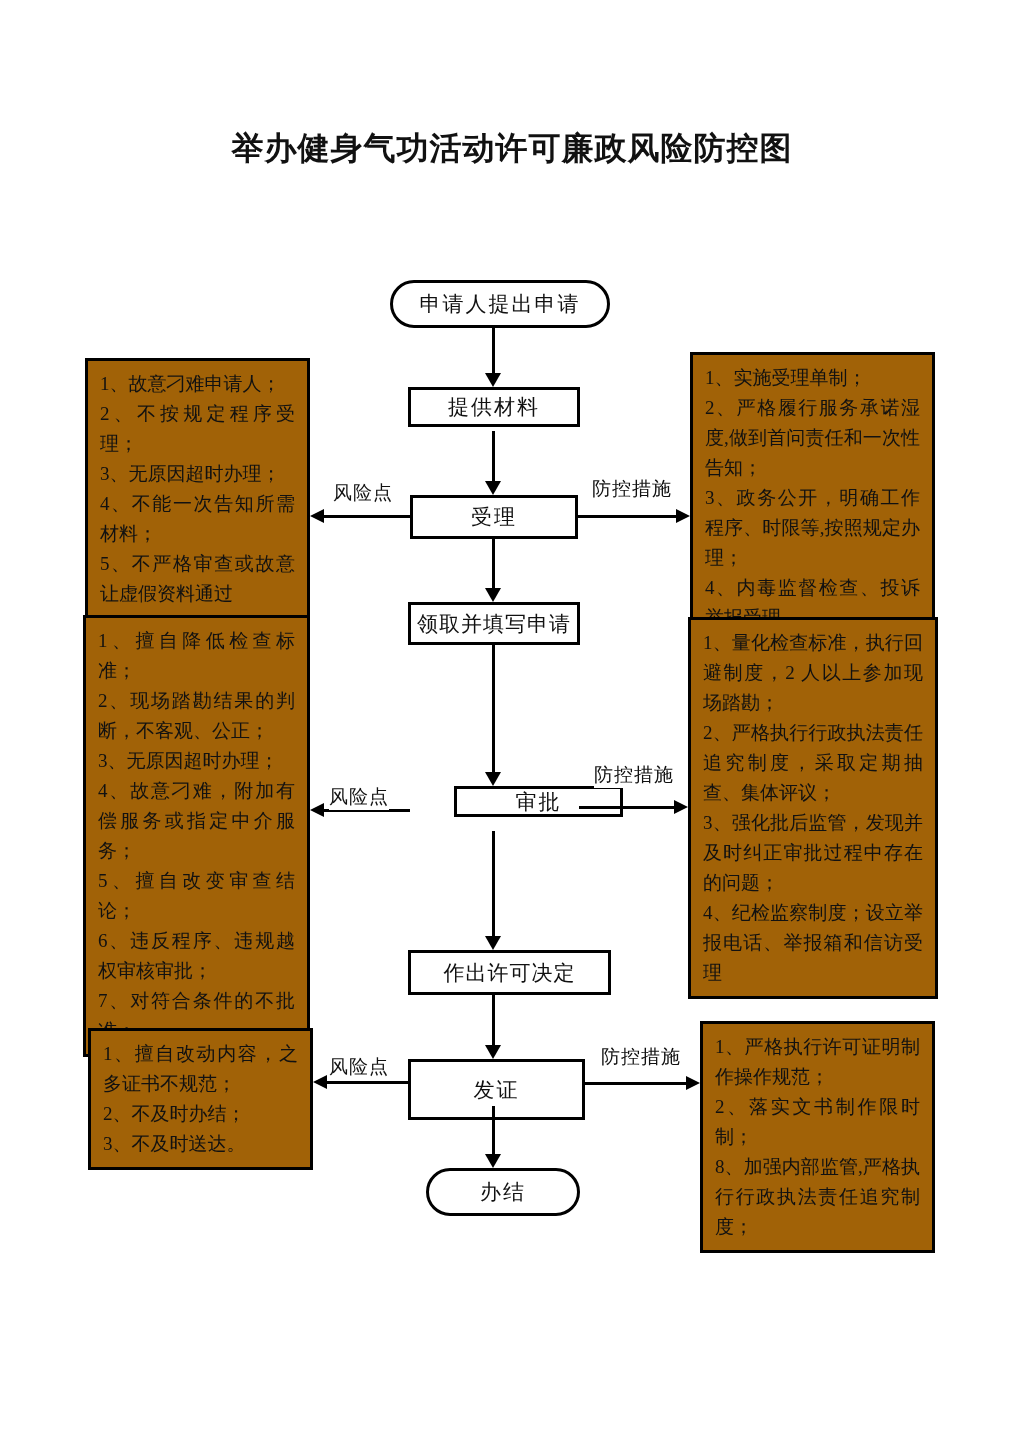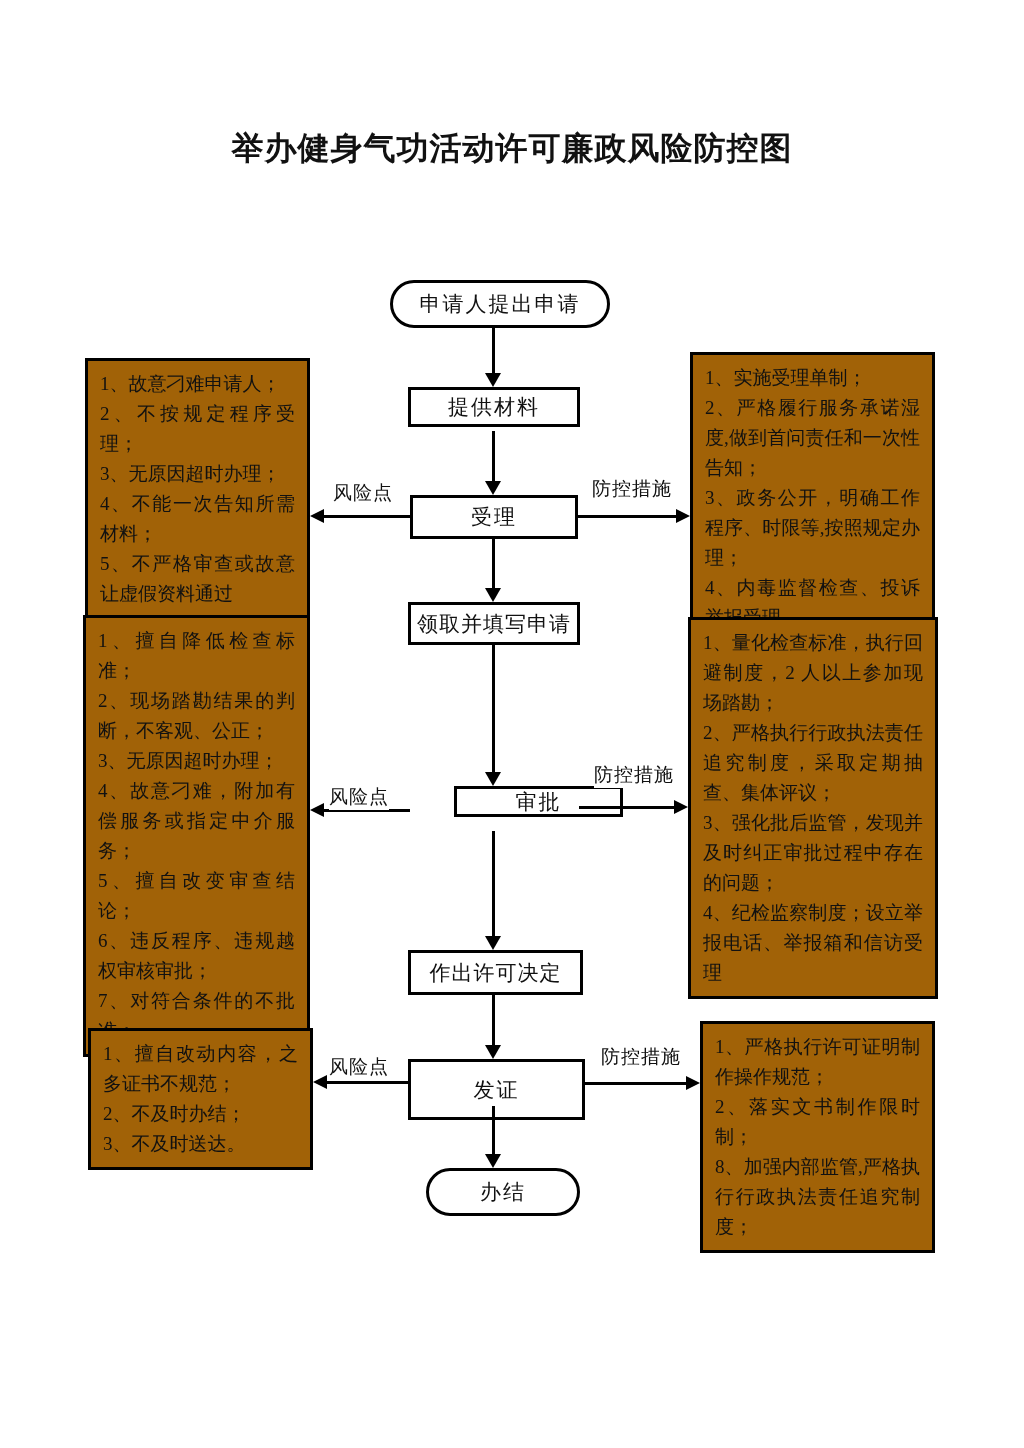--- a/index.html
+++ b/index.html
@@ -82,21 +82,21 @@
   <div class="node oval" style="left:390px; top:280px; width:220px; height:48px;text-align:center;">申请人提出申请</div>
 
   <div class="node" style="left:408px; top:387px; width:172px; height:40px;">提供材料</div>
 
   <div class="node" style="left:410px; top:495px; width:168px; height:44px;">受理</div>
 
   <div class="node" style="left:408px; top:602px; width:172px; height:43px; letter-spacing:1px;">领取并填写申请</div>
 
   <div class="node" style="left:410px; top:786px; width:169px; height:31px;margin-left:44px;">审批</div>
 
-  <div class="node" style="left:408px; top:950px; width:175px; height:45px; letter-spacing:1px;">作出许可决定</div>
+  <div class="node" style="left:408px; top:950px; width:203px; height:45px; letter-spacing:1px;">作出许可决定</div>
 
   <div class="node" style="left:408px; top:1059px; width:177px; height:61px;">发证</div>
 
   <div class="node oval" style="left:426px; top:1168px; width:154px; height:48px;">办结</div>
 
   <div class="vline" style="left:492px; top:328px; height:46px;"></div>
   <div class="head-down" style="left:485px; top:373px;"></div>
 
   <div class="vline" style="left:492px; top:431px; height:51px;"></div>
   <div class="head-down" style="left:485px; top:481px;"></div>

